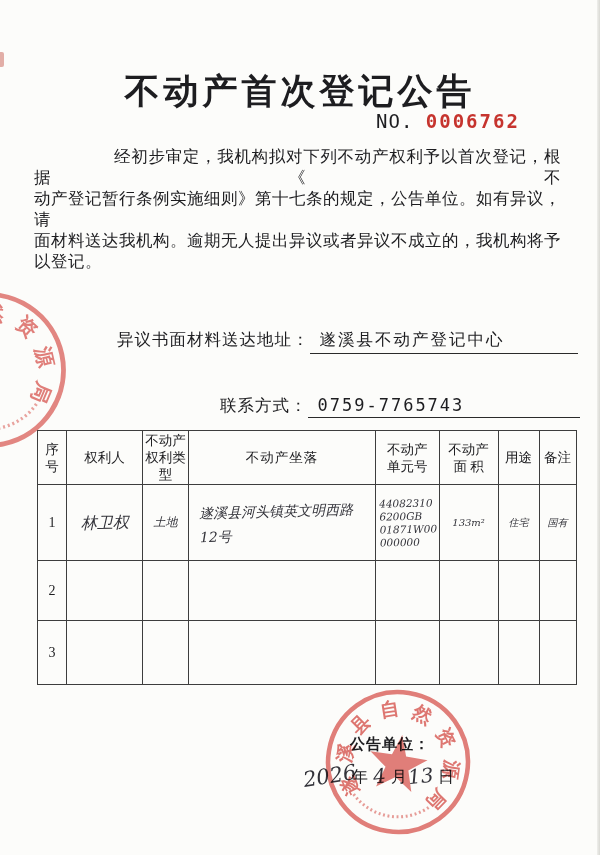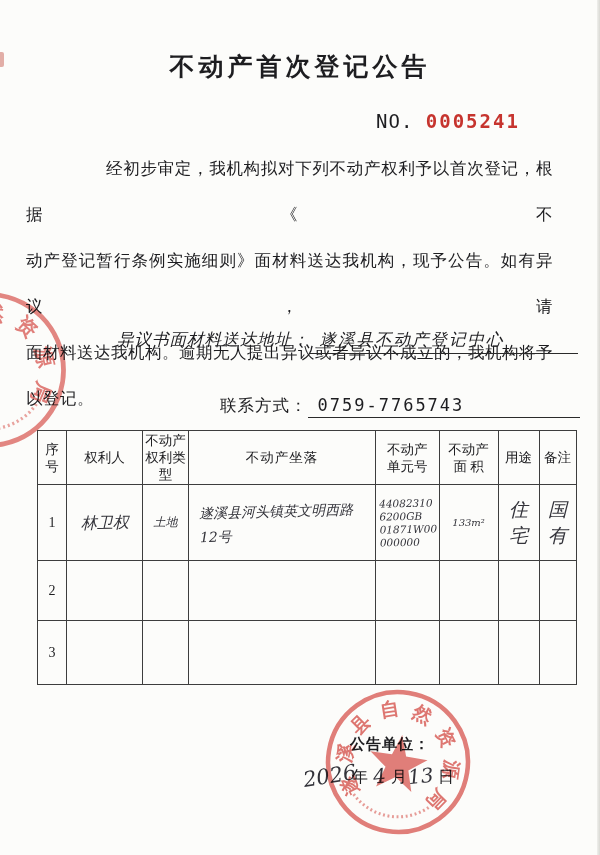--- a/index.html
+++ b/index.html
@@ -6,67 +6,67 @@
   .page{
     position:relative;width:600px;height:855px;margin:0 auto;
     background:#fcfcfa;overflow:hidden;
     font-family:"Liberation Serif","DejaVu Serif",serif;
     color:#1d1d20;
   }
   .page::after{content:"";position:absolute;top:0;right:0;width:3px;height:100%;
     background:linear-gradient(to right,#efefec,#d9d9d4);}
   
   .doc-title{
-    position:absolute;left:0;top:50px;width:100%;text-align:center;
+    position:absolute;left:0;top:68px;width:100%;text-align:center;
     font-family:"Liberation Sans","DejaVu Sans",sans-serif;
-    font-size:25px;font-weight:bold;letter-spacing:4px;
+    font-size:35px;font-weight:bold;letter-spacing:4px;
     box-sizing:border-box;
   }
   
   .no-line{
     position:absolute;left:376px;top:110px;
     font-family:"DejaVu Sans Mono","Liberation Mono",monospace;
     font-size:19px;letter-spacing:1px;
   }
   .no-number{color:#c6342e;font-weight:bold;letter-spacing:2px;}
   
-  .para{position:absolute;left:26px;top:146px;width:527px;
-    font-size:16.5px;line-height:46px;letter-spacing:0.5px;}
+  .para{position:absolute;left:34px;top:146px;width:527px;
+    font-size:16.5px;line-height:21px;letter-spacing:0.5px;}
   .jline{text-align:justify;text-align-last:justify;}
   .indent{text-indent:80px;}
   .blank{display:inline-block;border-bottom:1.5px solid #2a2a2a;text-align:center;
     height:24px;vertical-align:bottom;}
   .blank.year{width:56px;}
   .blank.mon{width:24px;}
   .blank.day{width:28px;}
   
   .hw{font-family:"DejaVu Serif","Liberation Serif",serif;font-style:italic;color:#33333a;}
   
   .fill-line{position:absolute;font-size:16.5px;letter-spacing:1px;}
   .fill-line .val{display:inline-block;border-bottom:1.5px solid #2a2a2a;
     padding:0 6px 2px 10px;letter-spacing:2px;}
-  .addr-line{left:117px;top:329px;font-style:italic;}
+  .addr-line{left:117px;top:329px;}
   .addr-line .val{width:252px;}
   .contact-line{left:220px;top:373px;margin-top:22px;}
   .contact-line .val{width:256px;font-family:"DejaVu Sans Mono","Liberation Mono",monospace;font-size:17px;}
   
   table.notice{position:absolute;left:37px;top:430px;border-collapse:collapse;table-layout:fixed;}
   table.notice td,table.notice th{border:1.2px solid #3d3d3d;padding:1px 2px;
     font-weight:normal;text-align:center;vertical-align:middle;overflow:hidden;}
   table.notice th{font-size:13.5px;line-height:17px;white-space:pre-line;}
   .th-zuoluo{font-size:14.5px;letter-spacing:1px;}
   .cell-seq{font-size:14px;}
   .cell-owner{font-size:16px;transform:rotate(-1deg);}
   .cell-type{font-size:12px;}
   .cell-loc{font-size:14px;text-align:left !important;padding-left:10px !important;
     line-height:24px;white-space:pre-line;transform:rotate(-1.5deg);}
   .cell-unit{font-size:10.5px;line-height:13px;white-space:pre-line;text-align:left !important;
     padding-left:3px !important;transform:rotate(-1deg);}
   .cell-area{font-size:10px;}
-  .cell-usage,.cell-note{font-size:19px;}
+  .cell-usage,.cell-note{font-size:10px;}
   
   .unit-label{position:absolute;left:350px;top:735px;
     font-family:"Liberation Sans","DejaVu Sans",sans-serif;
     font-size:15px;font-weight:bold;letter-spacing:1px;}
   .date-line{position:absolute;left:300px;top:758px;width:170px;height:34px;font-size:16px;}
   .date-line span{position:absolute;bottom:4px;}
   .d-year{left:3px;font-size:21px;transform:rotate(-9deg);}
   .d-ychar{left:52px;}
   .d-month{left:73px;font-size:20px;transform:rotate(-5deg);}
   .d-mchar{left:91px;}
@@ -85,26 +85,26 @@
 <body>
 
 <div class="page">
 
   <div class="edge-mark"></div>
 
   <div class="doc-title">不动产首次登记公告</div>
 
   <div class="no-line">
     <span>NO.</span>
-    <span class="no-number">0005241</span>
+    <span class="no-number">0006762</span>
   </div>
 
   <div class="para">
     <div class="jline indent">经初步审定，我机构拟对下列不动产权利予以首次登记，根据《不</div>
-    <div class="jline">动产登记暂行条例实施细则》面材料送达我机构，现予公告。如有异议，请</div>
+    <div class="jline">动产登记暂行条例实施细则》第十七条的规定，公告单位。如有异议，请</div>
     <div class="jline">面材料送达我机构。逾期无人提出异议或者异议不成立的，我机构将予</div>
     <div>以登记。</div>
   </div>
 
   <div class="fill-line addr-line">
     <span>异议书面材料送达地址：</span><span class="val">遂溪县不动产登记中心</span>
   </div>
 
   <div class="fill-line contact-line">
     <span>联系方式：</span><span class="val">0759-7765743</span>

